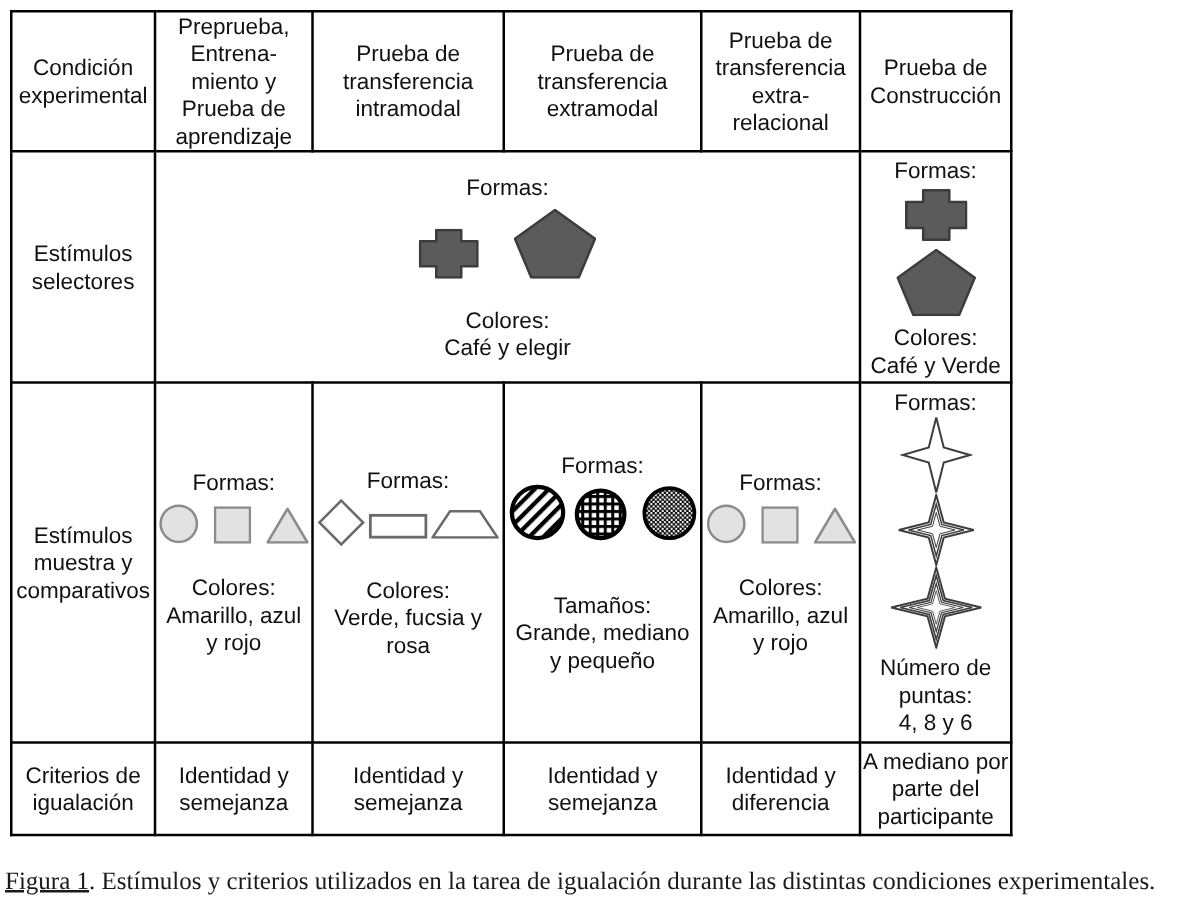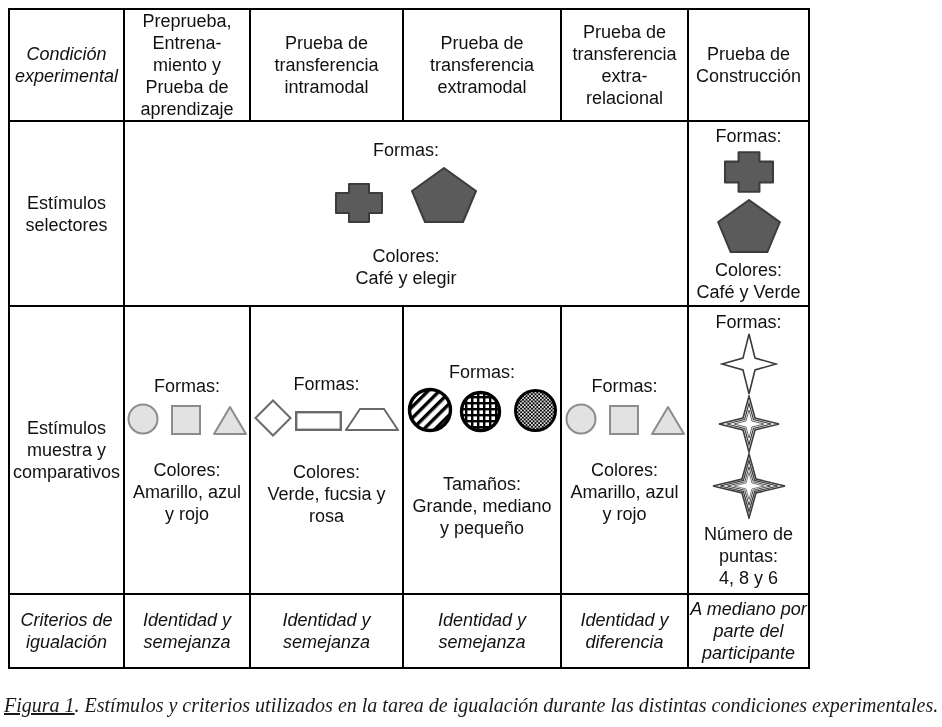--- a/index.html
+++ b/index.html
@@ -6,26 +6,26 @@
   html,body { width:942px; height:727px; background:#ffffff; }
   body { font-family:"Liberation Sans", sans-serif; color:#111111; }
   .page { position:relative; width:942px; height:727px; overflow:hidden; }
   table.fig { position:absolute; left:8px; top:8px; border-collapse:collapse; table-layout:fixed; }
   td { border:2px solid #000; text-align:center; vertical-align:middle;
        font-size:18px; line-height:22px; padding:0; overflow:hidden; }
   [data-bind] { white-space:pre-line; }
   tr.r1 { height:112px; }
   tr.r2 { height:185px; }
   tr.r3 { height:288px; }
-  tr.r4 { height:74px;font-style:italic; }
-  .italic { font-style:italic; }
+  tr.r4 { height:74px; }
+  .italic { }
   .vstack { display:flex; flex-direction:column; align-items:center; justify-content:center; }
   .shape-row { display:flex; align-items:flex-end; justify-content:center; }
   .caption { position:absolute; left:4px; top:694px; width:936px;
-             font-family:"Liberation Serif", serif; font-size:20px; color:#1a1a1a; white-space:nowrap;font-style:italic; }
+             font-family:"Liberation Serif", serif; font-size:20px; color:#1a1a1a; white-space:nowrap; }
   .fig-num { text-decoration:underline; }
   svg { display:block; }
 </style>
 </head>
 <body>
 
 <div class="page">
 
   <svg width="0" height="0" style="position:absolute">
     <defs>

